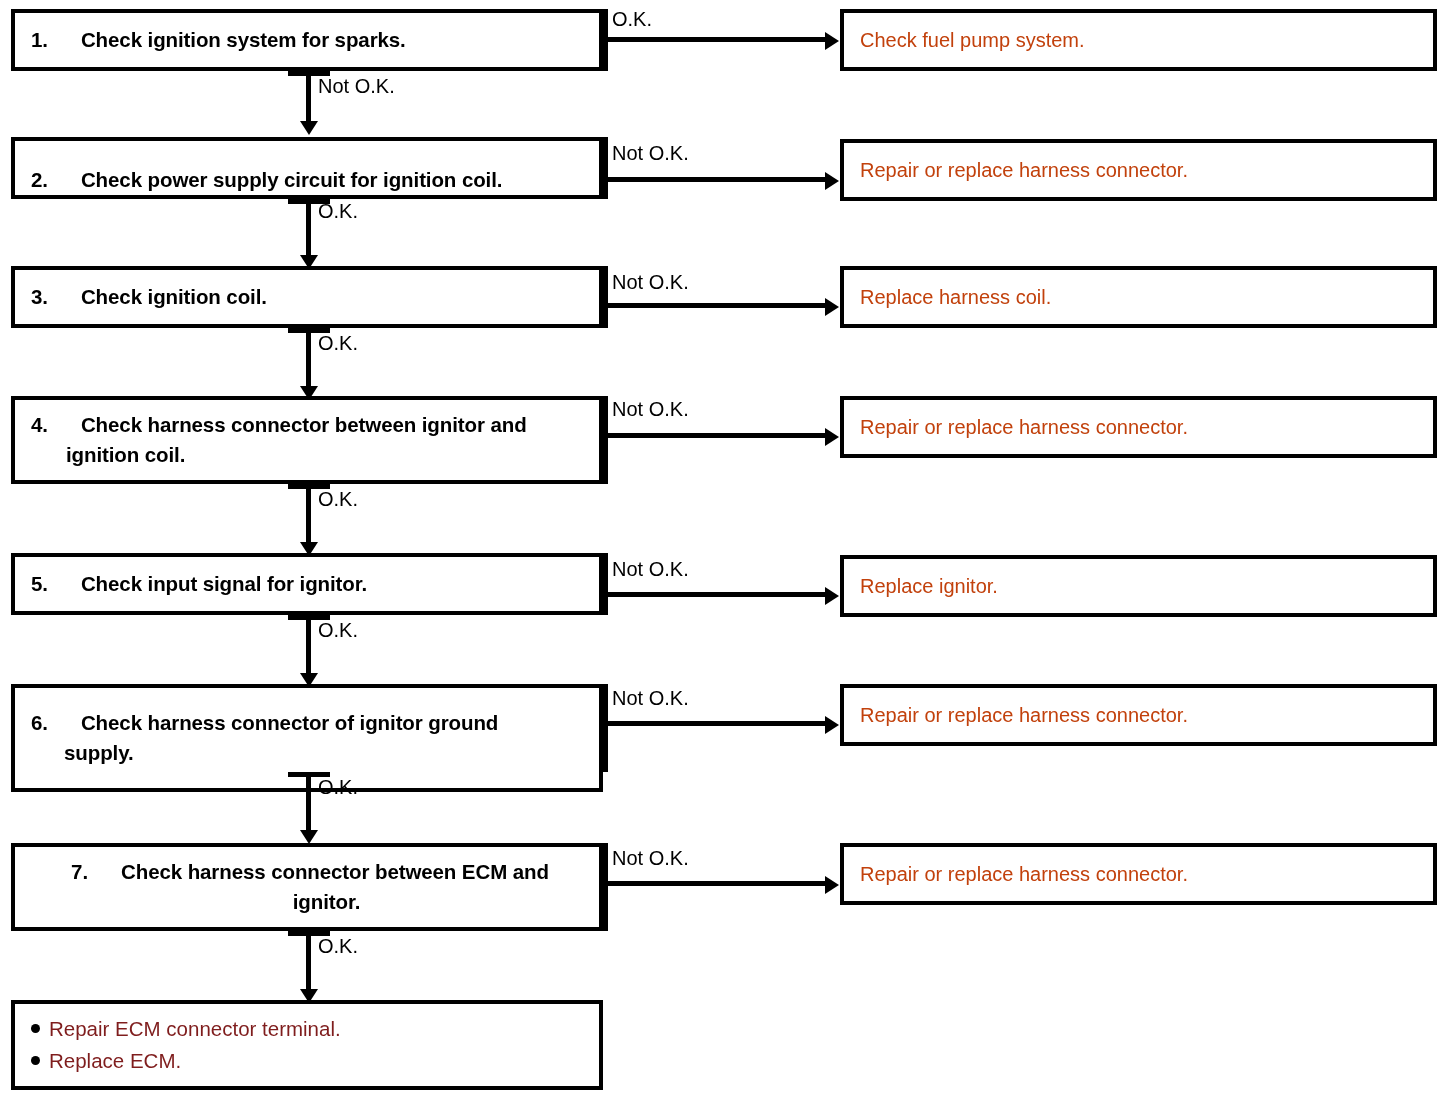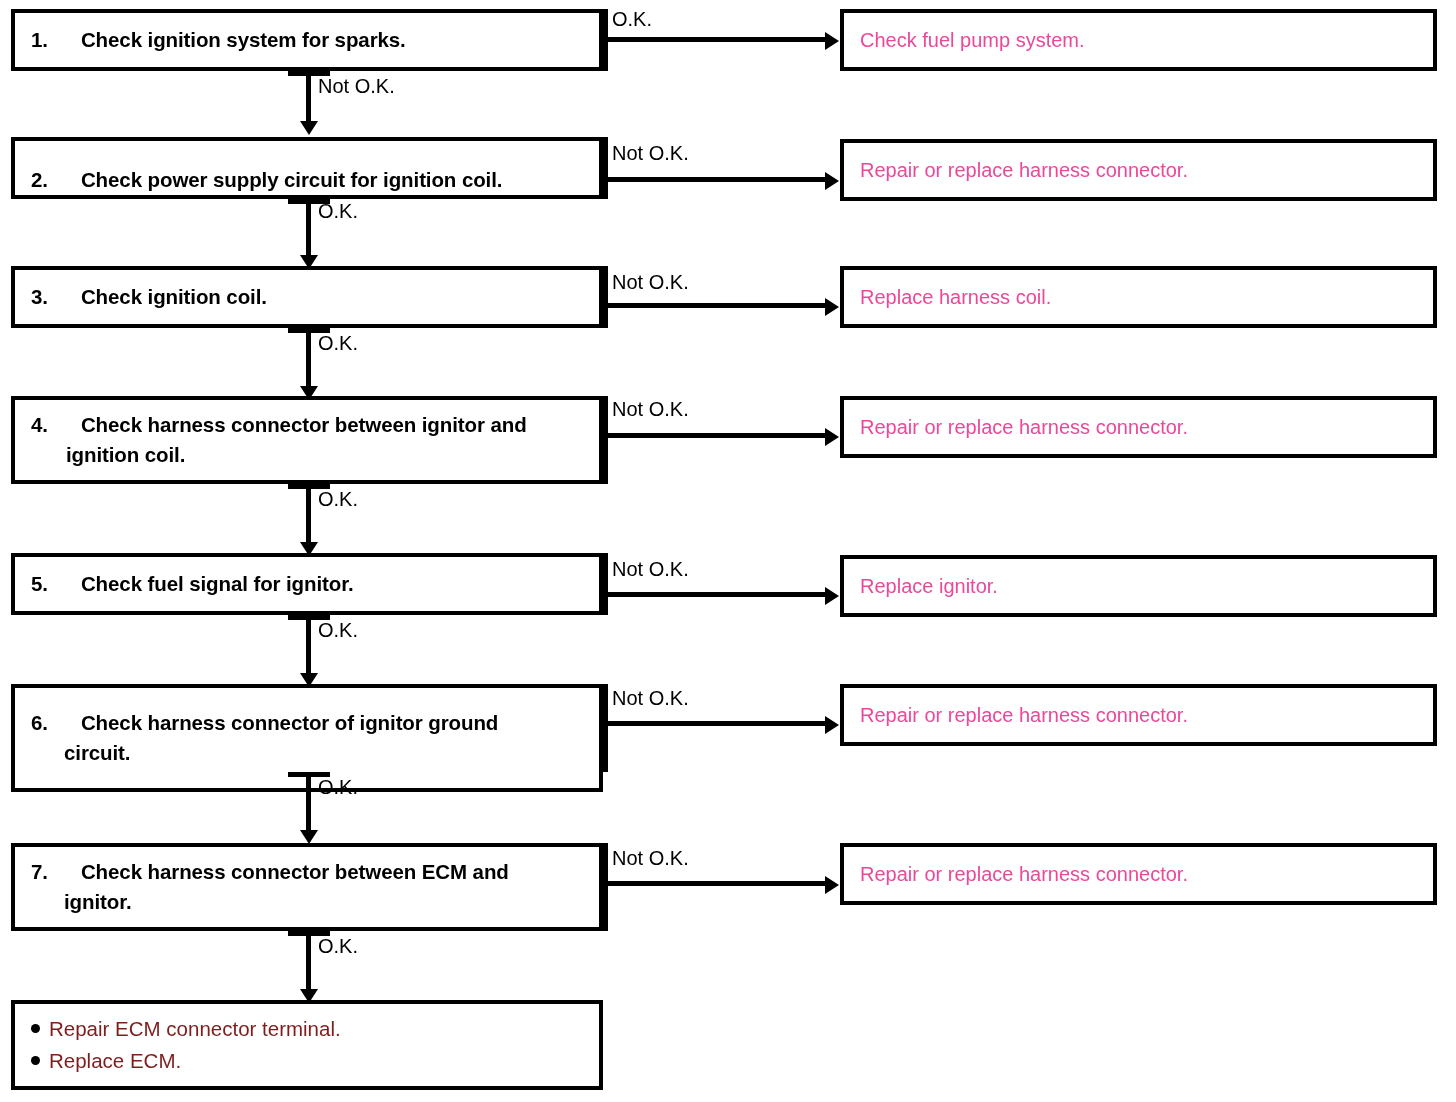--- a/index.html
+++ b/index.html
@@ -55,21 +55,21 @@
   .left-box .cont {
     display: inline-block;
     margin-left: 33px;
   }
 
   .right-box .box-inner {
     font-weight: normal;
     font-size: 20px;
     line-height: 28px;
     letter-spacing: 0px;
-    color: #ec4899;
+    color: #c2410c;
   }
 
   .final-box .box-inner {
     font-weight: normal;
     font-size: 20.5px;
     line-height: 32px;
     color: #7f1d1d;
   }
   .final-box .bullet-line {
     white-space: nowrap;
@@ -213,58 +213,58 @@
     <div class="box-inner">Repair or replace harness connector.</div>
   </div>
 
   <div class="vstub" style="left:288px; top:484px; width:42px;"></div>
   <div class="vline" style="left:306px; top:484px; height:62px;"></div>
   <div class="vhead" style="left:299.5px; top:542px;"></div>
   <div class="edge-label" style="left:318px; top:488px;">O.K.</div>
 
   <div class="box left-box" style="left:11px; top:553px; width:592px; height:62px;">
     <div class="box-inner">
-      <span>5.</span><span class="cont">Check fuel signal for ignitor.</span>
+      <span>5.</span><span class="cont">Check input signal for ignitor.</span>
     </div>
   </div>
   <div class="hstub" style="left:603px; top:553px; height:62px;"></div>
   <div class="hline" style="left:603px; top:592px; width:228px;"></div>
   <div class="hhead" style="left:825px; top:587px;"></div>
   <div class="edge-label" style="left:612px; top:558px;">Not O.K.</div>
 
   <div class="box right-box" style="left:840px; top:555px; width:597px; height:62px;">
     <div class="box-inner">Replace ignitor.</div>
   </div>
 
   <div class="vstub" style="left:288px; top:615px; width:42px;"></div>
   <div class="vline" style="left:306px; top:615px; height:62px;"></div>
   <div class="vhead" style="left:299.5px; top:673px;"></div>
   <div class="edge-label" style="left:318px; top:619px;">O.K.</div>
 
   <div class="box left-box" style="left:11px; top:684px; width:592px; height:108px;">
     <div class="box-inner">
       <div><span>6.</span><span class="cont">Check harness connector of ignitor ground</span></div>
-      <div style="margin-left:33px;">circuit.</div>
+      <div style="margin-left:33px;">supply.</div>
     </div>
   </div>
   <div class="hstub" style="left:603px; top:684px; height:88px;"></div>
   <div class="hline" style="left:603px; top:721px; width:228px;"></div>
   <div class="hhead" style="left:825px; top:716px;"></div>
   <div class="edge-label" style="left:612px; top:687px;">Not O.K.</div>
 
   <div class="box right-box" style="left:840px; top:684px; width:597px; height:62px;">
     <div class="box-inner">Repair or replace harness connector.</div>
   </div>
 
   <div class="vstub" style="left:288px; top:772px; width:42px;"></div>
   <div class="vline" style="left:306px; top:772px; height:62px;"></div>
   <div class="vhead" style="left:299.5px; top:830px;"></div>
   <div class="edge-label" style="left:318px; top:776px;">O.K.</div>
 
-  <div class="box left-box" style="left:11px; top:843px; width:592px; height:88px;">
+  <div class="box left-box" style="left:11px; top:843px; width:592px; height:88px;text-align:center;">
     <div class="box-inner">
       <div><span>7.</span><span class="cont">Check harness connector between ECM and</span></div>
       <div style="margin-left:33px;">ignitor.</div>
     </div>
   </div>
   <div class="hstub" style="left:603px; top:843px; height:88px;"></div>
   <div class="hline" style="left:603px; top:881px; width:228px;"></div>
   <div class="hhead" style="left:825px; top:876px;"></div>
   <div class="edge-label" style="left:612px; top:847px;">Not O.K.</div>
 

